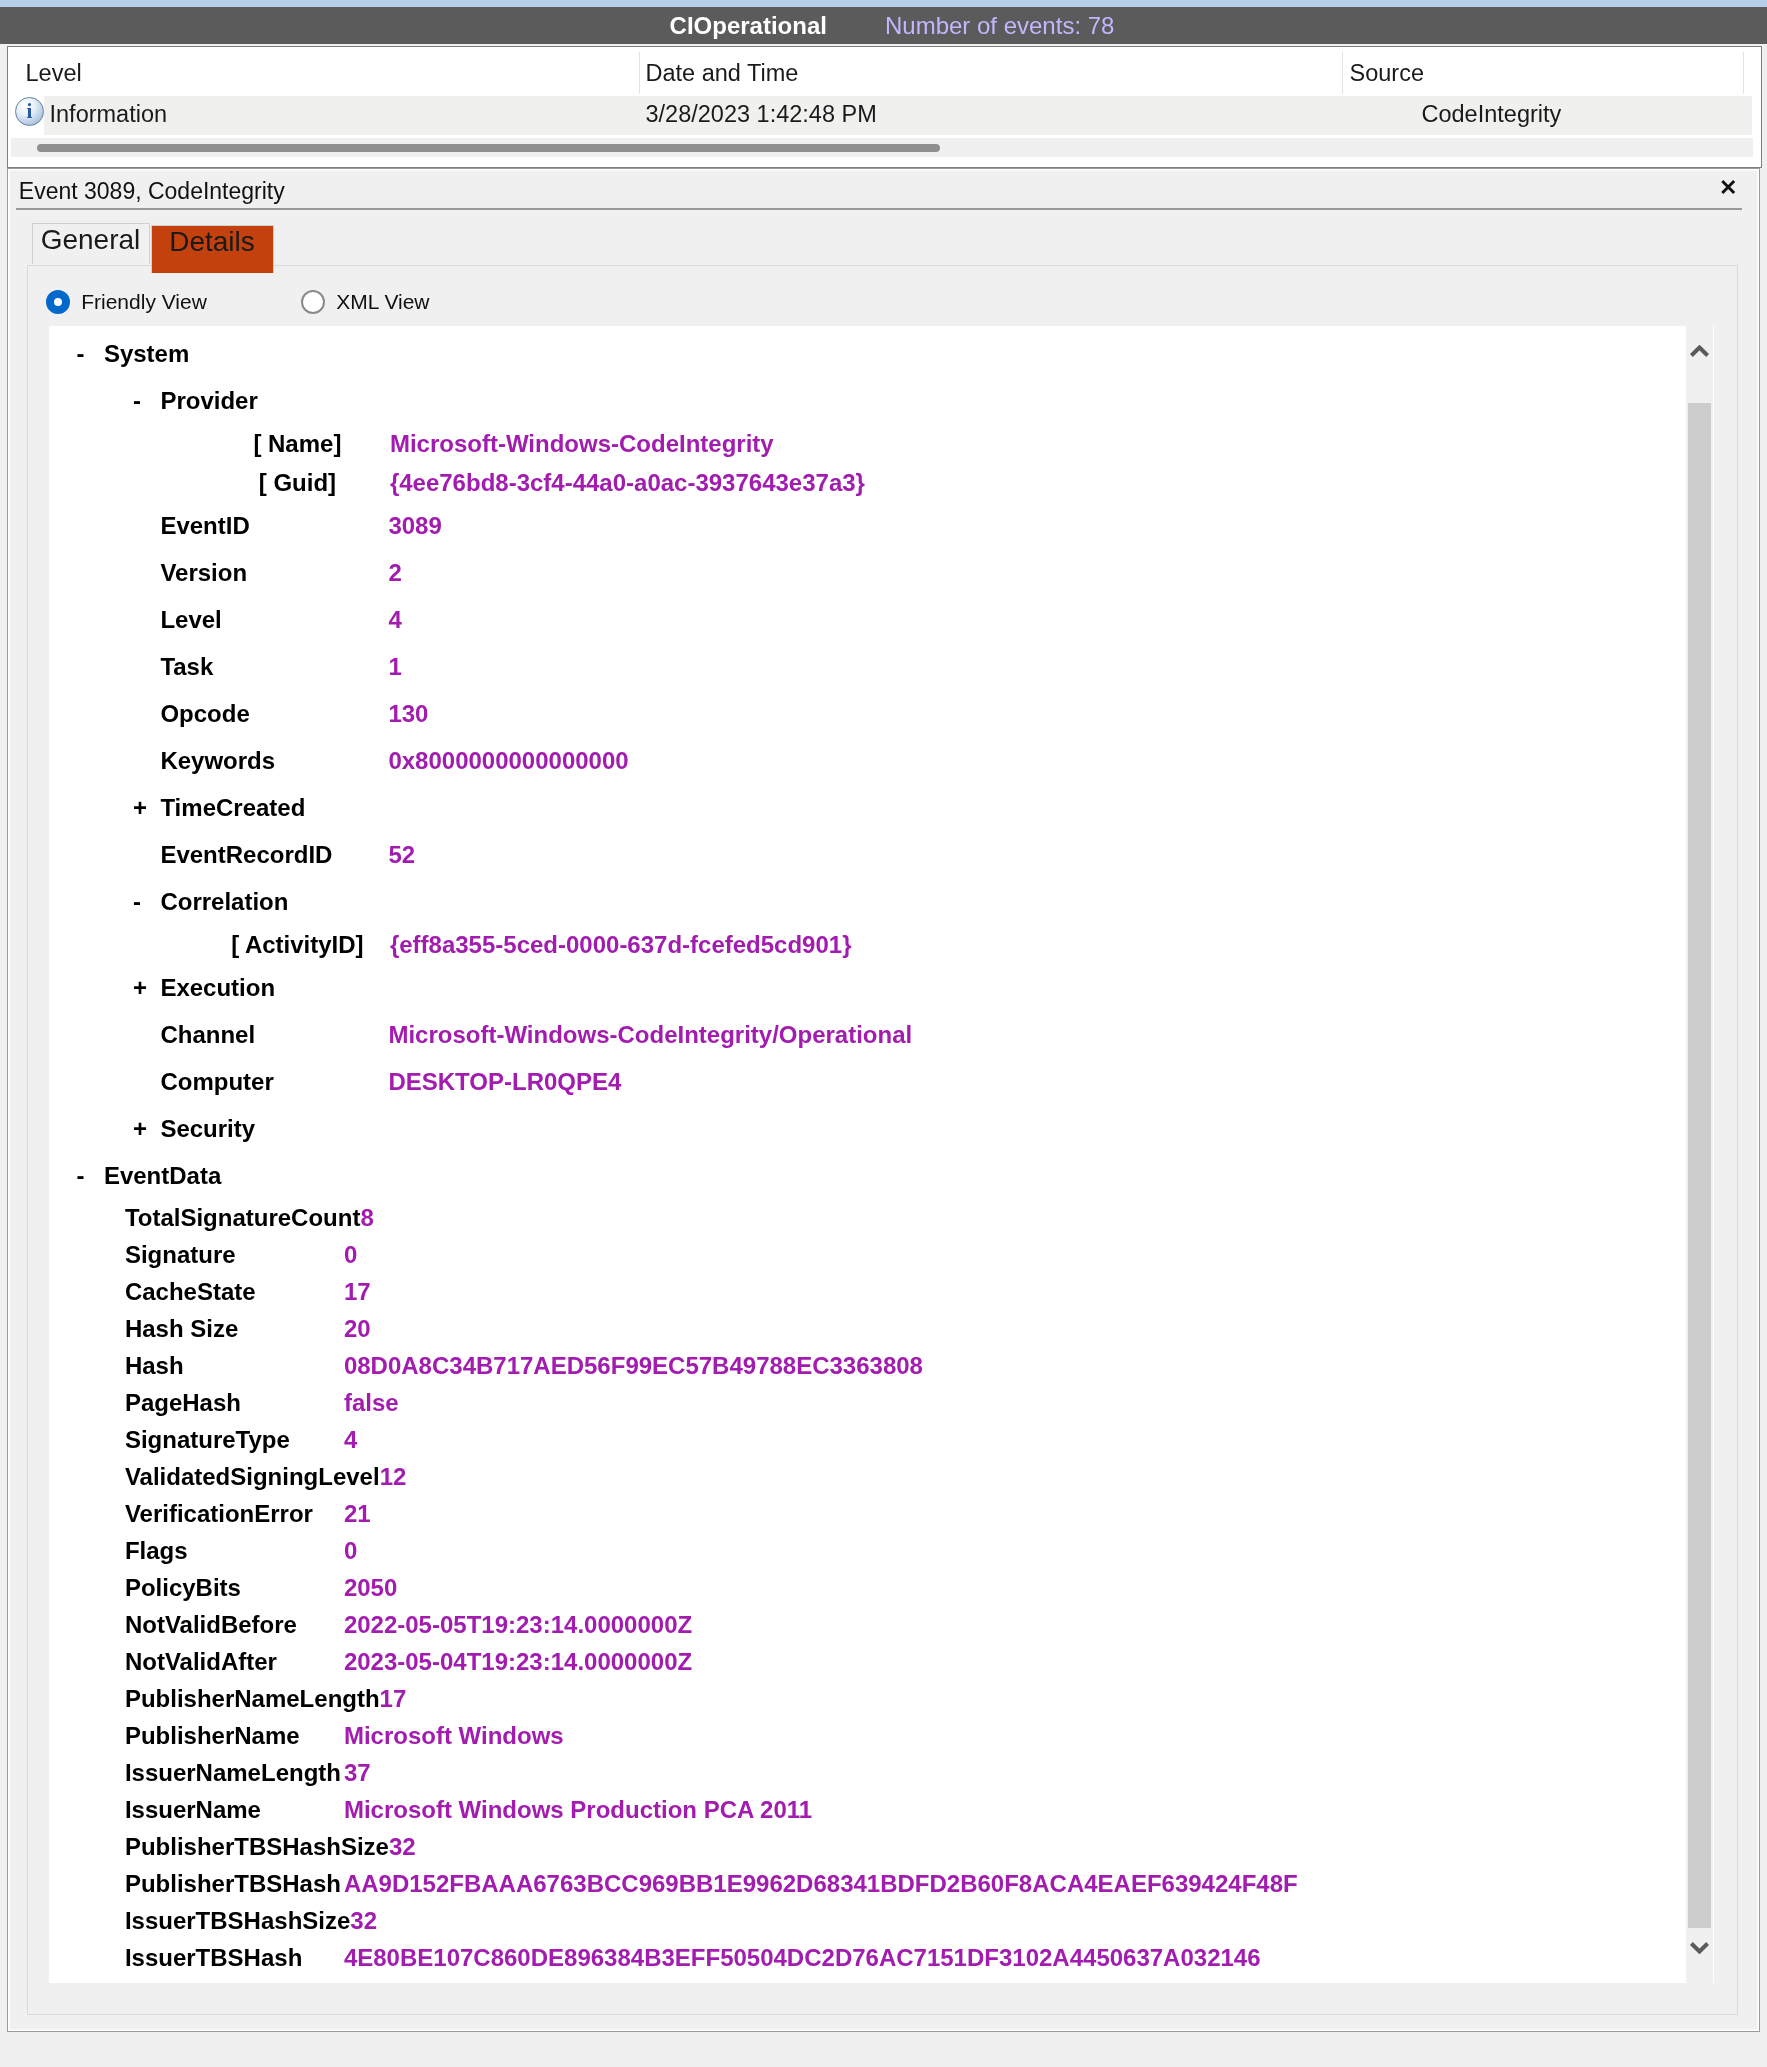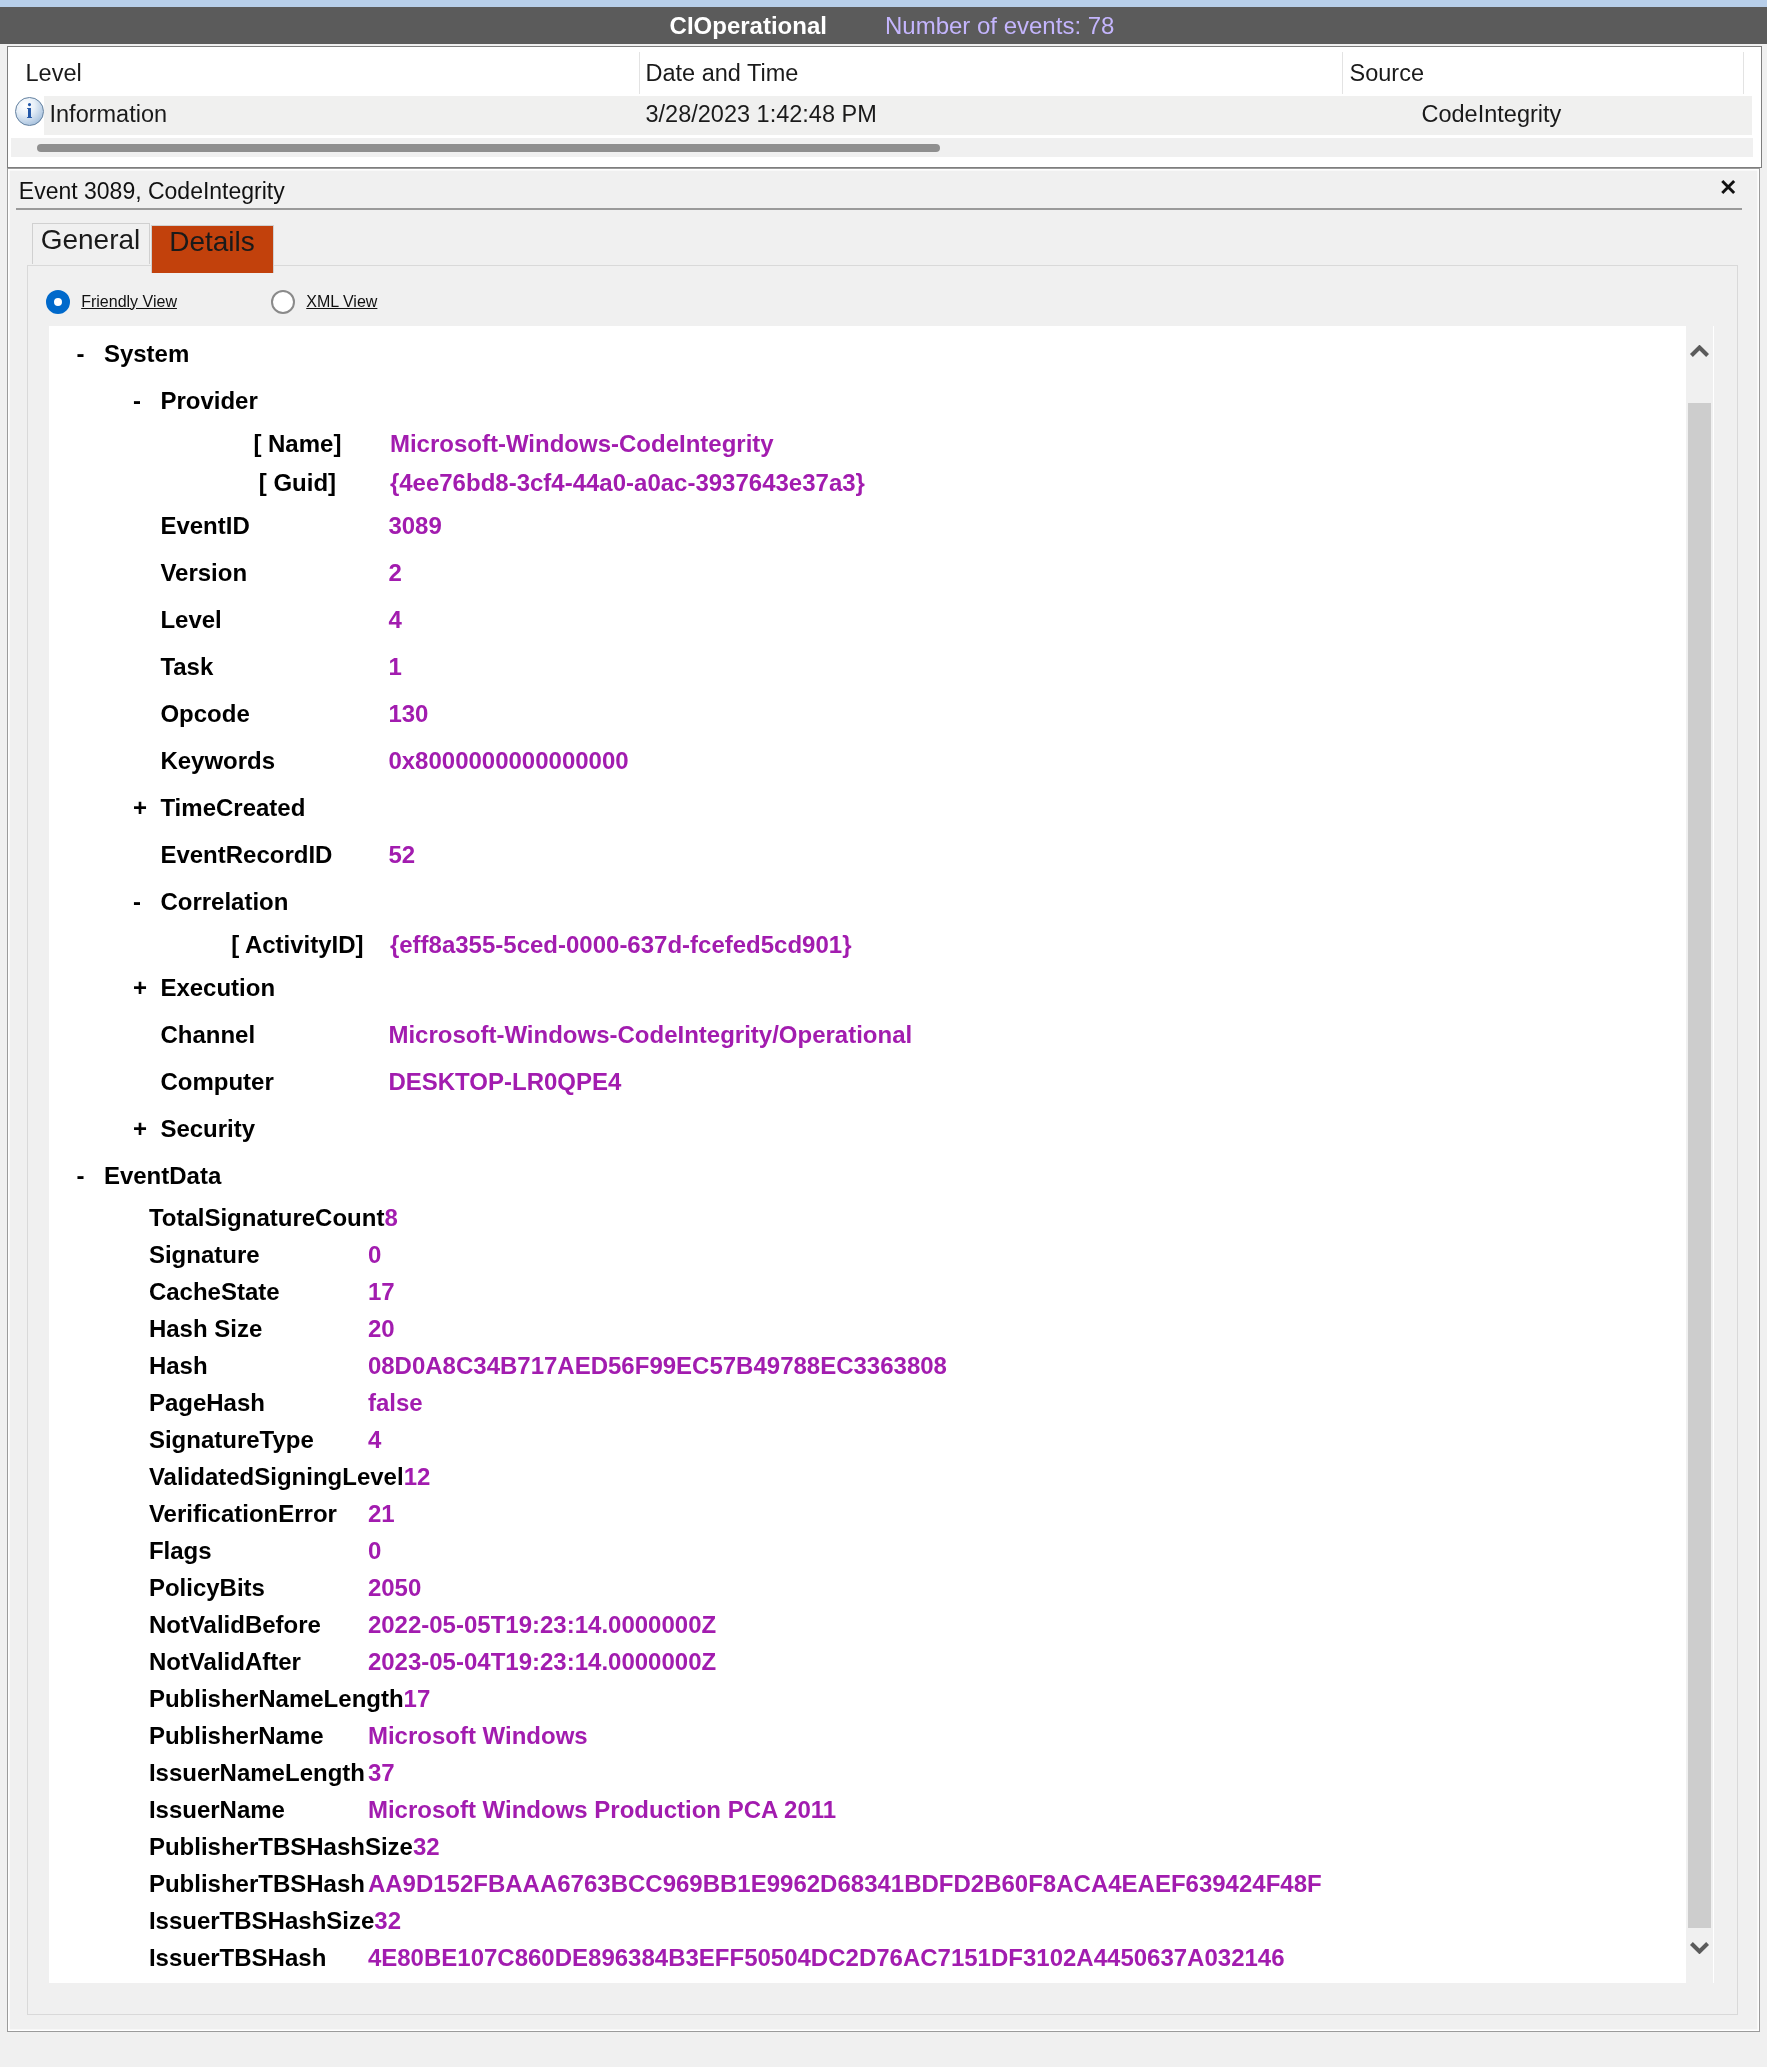--- a/index.html
+++ b/index.html
@@ -43,39 +43,39 @@
   .tab{position:absolute;font-size:28px;display:flex;align-items:flex-start;justify-content:center;box-sizing:border-box;}
   .tab-general{left:24px;top:54px;width:118px;height:41px;background:#f0f0f0;border:0.8px solid #d0d0d0;border-bottom:none;}
   .tab-details{left:143px;top:56px;width:123px;height:48px;background:#c2410c;border:0.8px solid #d0d0d0;border-bottom:none;z-index:3;}
   .tabbody{position:absolute;left:19.4px;top:96px;width:1711px;height:1750px;background:#f0f0f0;border:0.8px solid #d9d9d9;box-sizing:border-box;}
 
   
   .radio-row{position:absolute;left:18px;top:21px;height:29px;display:flex;align-items:center;}
   .radio{width:24px;height:24px;border-radius:50%;box-sizing:border-box;background:#fff;}
   .radio.sel{border:8px solid #0069cb;}
   .radio.unsel{border:2.4px solid #8a8a8a;}
-  .radio-label{font-size:16px;margin-left:11.3px;color:#111;text-decoration:underline;}
+  .radio-label{font-size:21px;margin-left:11.3px;color:#111;}
   .radio-gap{width:94px;}
 
   
   .treepanel{position:absolute;left:21px;top:60px;width:1665px;height:1657px;background:#ffffff;overflow:hidden;}
   .treerows{position:absolute;left:0;top:4.9px;width:1637px;}
   .trow{display:flex;align-items:center;font-size:24px;white-space:nowrap;}
   .trow.sys{height:47px;}
   .trow.br{height:39px;}
   .trow.ed{height:37px;}
   .sys.i0{padding-left:27.5px;}
   .sys.i1{padding-left:84px;}
   .br{padding-left:156px;}
   .ed{padding-left:76px;}
   .tg{width:27.5px;flex:none;font-weight:700;color:#000;}
   .lbl{font-weight:700;color:#000;}
   .sys .lbl{min-width:228px;}
   .br .lbl{min-width:185px;text-align:center;}
-  .ed .lbl{min-width:219px;margin-left:24px;}
+  .ed .lbl{min-width:219px;}
   .val{color:#a21caf;font-weight:bold;}
 
   
   .vscroll{position:absolute;left:1637px;top:0;width:27.5px;height:1657px;background:#f0f0f0;}
   .vthumb{position:absolute;left:2.4px;top:77px;width:23px;height:1525px;background:#cdcdcd;}
   .vchev{position:absolute;left:3.2px;}
   .vchev.up{top:19.4px;}
   .vchev.down{top:1615px;}
 </style>
 </head>

